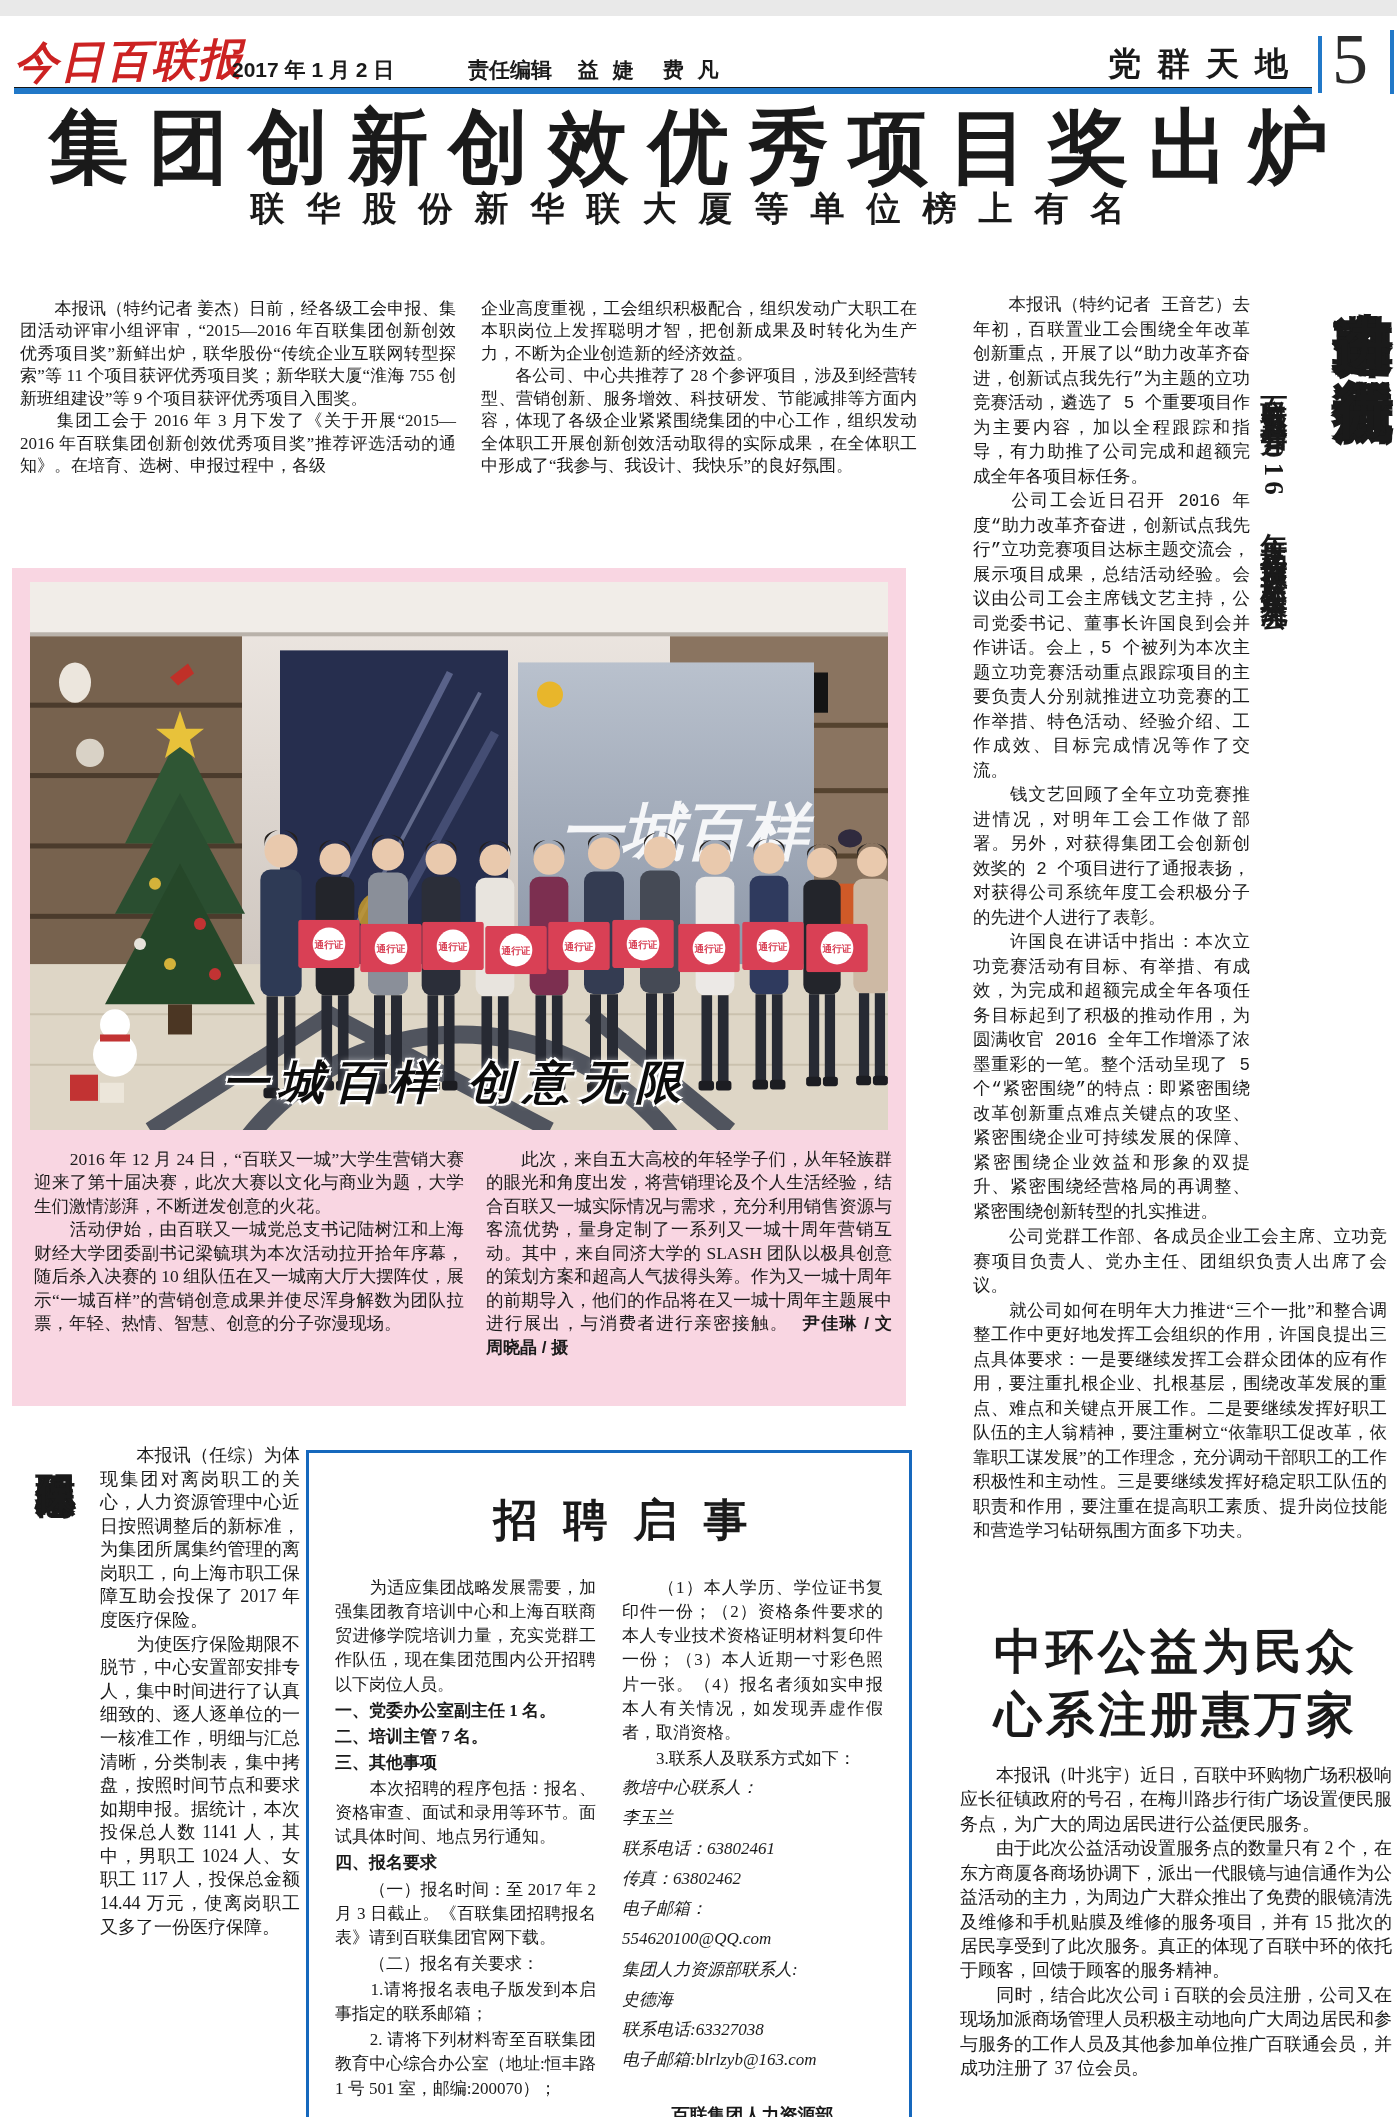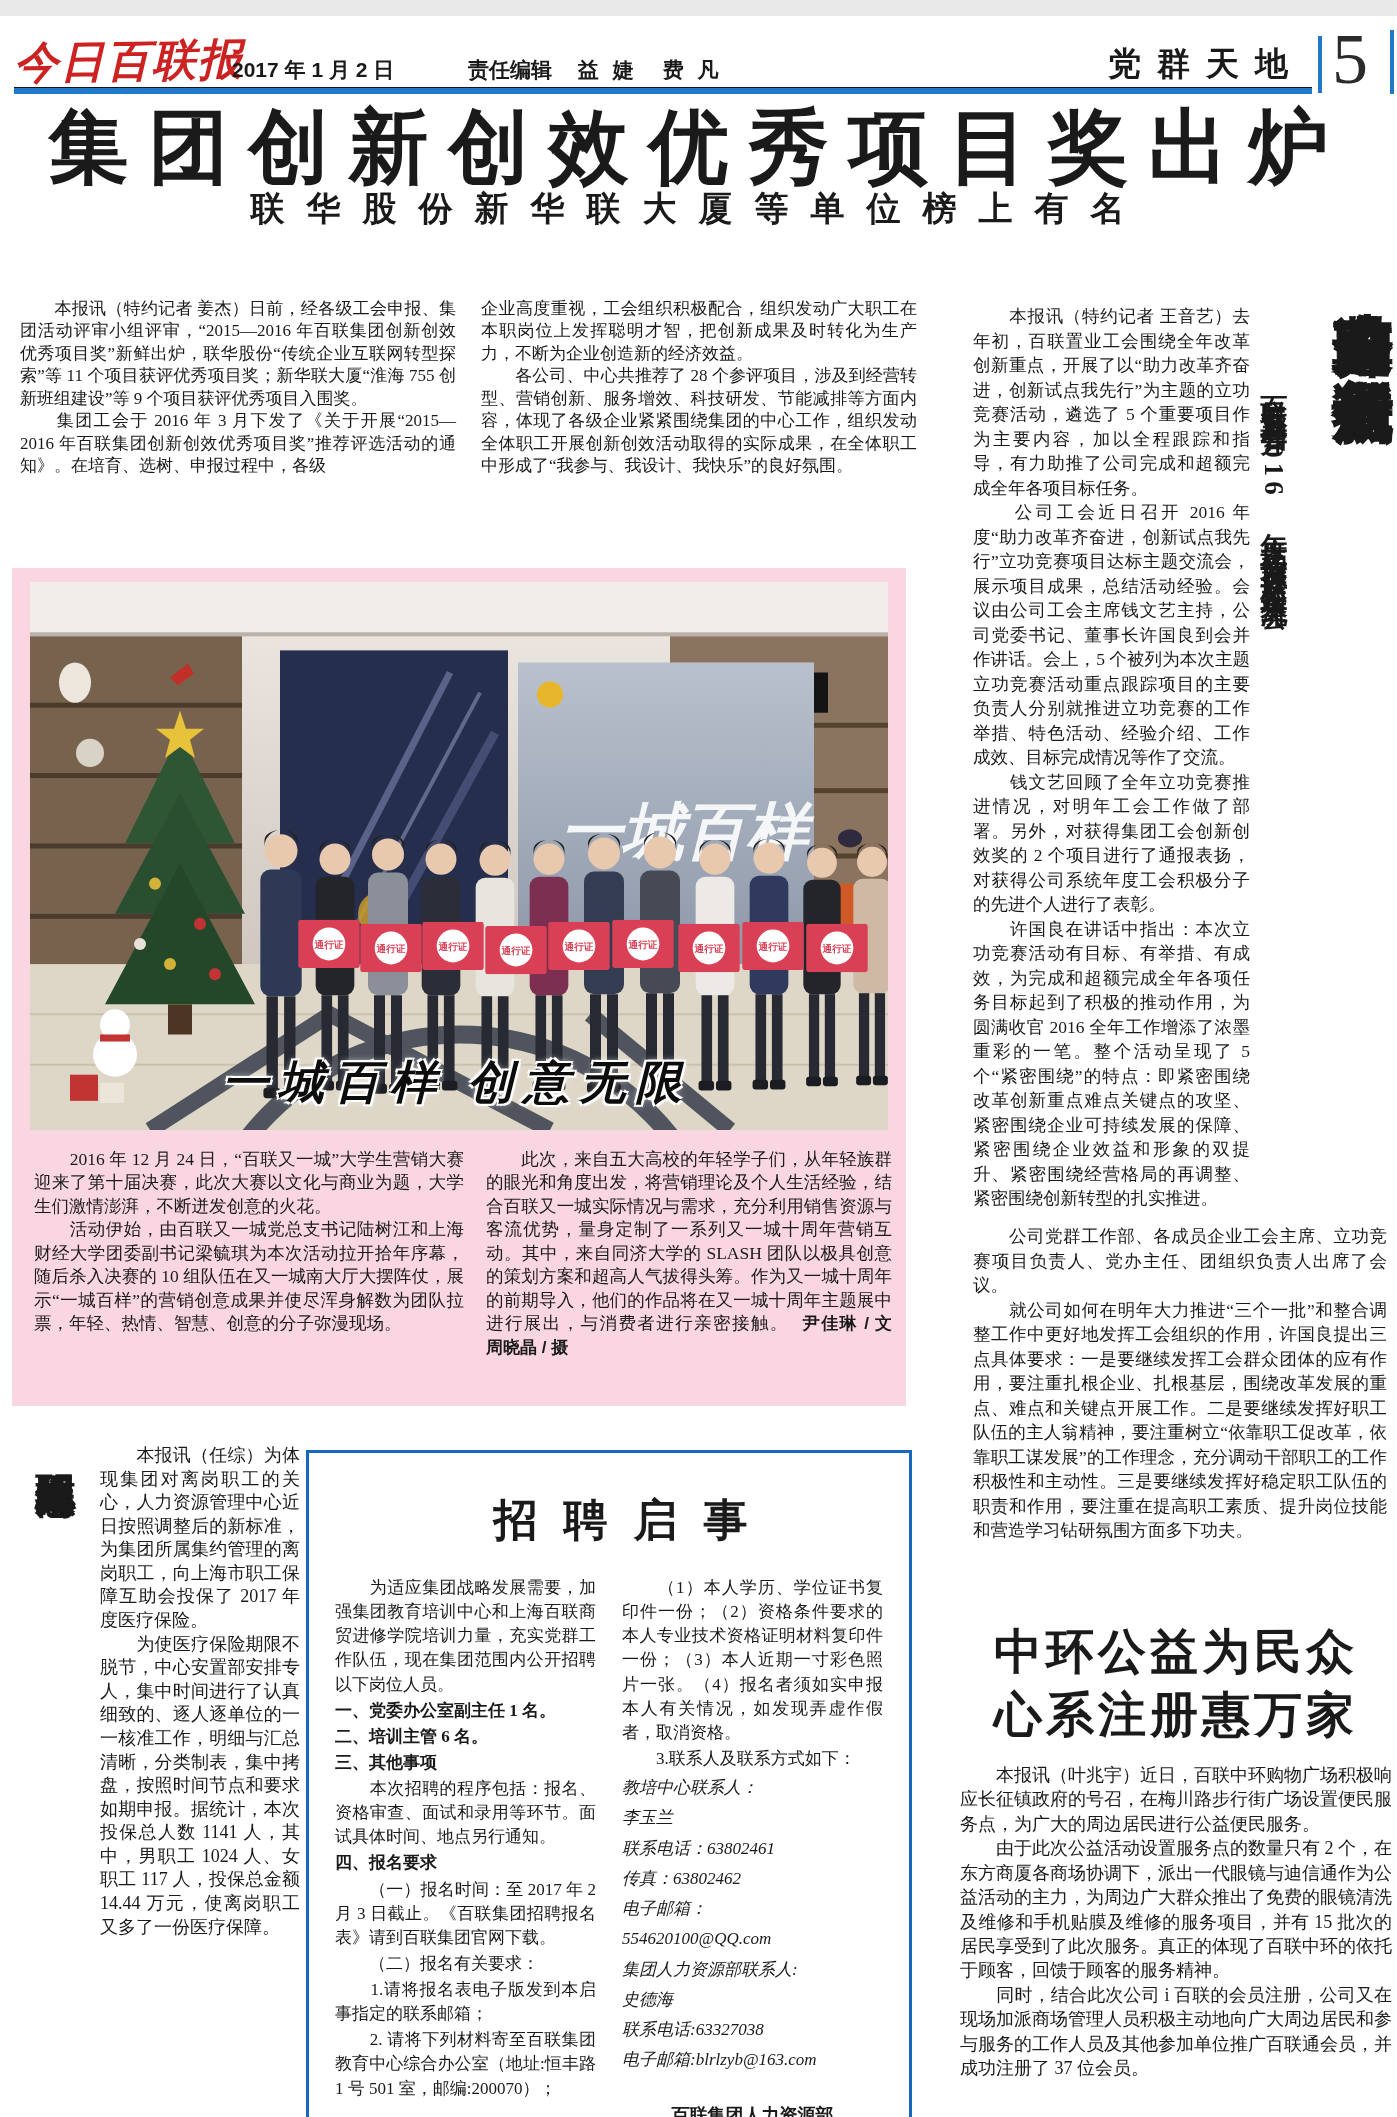--- a/index.html
+++ b/index.html
@@ -33,21 +33,21 @@
   .photo svg{display:block;width:100%;height:100%;}
   .photo-caption{position:absolute;left:210px;top:484px;font-size:46px;font-weight:700;font-style:italic;
      color:#0c0c0c;letter-spacing:10px;white-space:nowrap;
      text-shadow:-2px -2px 0 #fff,2px -2px 0 #fff,-2px 2px 0 #fff,2px 2px 0 #fff,0 0 7px #fff;}
   .pinkcol{position:absolute;top:580px;font-size:17.5px;line-height:1.34;text-align:justify;}
   .pinkcol p{margin:0;}
   .pc1{left:22px;width:430px;}
   .pc2{left:474px;width:406px;}
   .credit{font-weight:700;font-family:"Liberation Sans",sans-serif;font-size:17px;margin-left:14px;}
   
-  .union-narrow{left:973px;top:288px;width:277px;font-size:17.5px;line-height:1.4;}
+  .union-narrow{left:973px;top:277px;width:277px;font-size:17.5px;line-height:1.4;font-family:Liberation Mono, monospace;}
   .union-wide{left:973px;top:1208px;width:414px;font-size:17.5px;line-height:1.4;}
   .union-narrow p,.union-wide p{margin:0;text-align:justify;}
   .v-subtitle{left:1248px;top:358px;height:890px;width:44px;writing-mode:vertical-rl;
       font-size:27px;font-weight:700;letter-spacing:5px;}
   .v-headline{left:1292px;top:248px;height:1010px;width:102px;writing-mode:vertical-rl;
       font-size:62px;font-weight:900;font-family:"Liberation Sans",sans-serif;line-height:1.0;}
   .v-headline .part2{margin-top:66px;}
   
   .insurance{left:12px;top:1428px;width:288px;font-size:18px;line-height:1.31;}
   .insurance p{margin:0;text-align:justify;}
@@ -264,21 +264,21 @@
     <p>　　本报讯（任综）为体现集团对离岗职工的关心，人力资源管理中心近日按照调整后的新标准，为集团所属集约管理的离岗职工，向上海市职工保障互助会投保了 2017 年度医疗保险。</p>
     <p>　　为使医疗保险期限不脱节，中心安置部安排专人，集中时间进行了认真细致的、逐人逐单位的一一核准工作，明细与汇总清晰，分类制表，集中拷盘，按照时间节点和要求如期申报。据统计，本次投保总人数 1141 人，其中，男职工 1024 人、女职工 117 人，投保总金额 14.44 万元，使离岗职工又多了一份医疗保障。</p>
   </div>
 
   <div class="abs noticebox">
     <div class="notice-title">招聘启事</div>
     <div class="notice-cols">
       <div class="ncol">
         <p>　　为适应集团战略发展需要，加强集团教育培训中心和上海百联商贸进修学院培训力量，充实党群工作队伍，现在集团范围内公开招聘以下岗位人员。</p>
         <p class="bold">一、党委办公室副主任 1 名。</p>
-        <p class="bold">二、培训主管 6 名。</p>
+        <p class="bold">二、培训主管 7 名。</p>
         <p class="bold">三、其他事项</p>
         <p>　　本次招聘的程序包括：报名、资格审查、面试和录用等环节。面试具体时间、地点另行通知。</p>
         <p class="bold">四、报名要求</p>
         <p>　　（一）报名时间：至 2017 年 2 月 3 日截止。《百联集团招聘报名表》请到百联集团官网下载。</p>
         <p>　　（二）报名有关要求：</p>
         <p>　　1.请将报名表电子版发到本启事指定的联系邮箱；</p>
         <p>　　2. 请将下列材料寄至百联集团教育中心综合办公室（地址:恒丰路 1 号 501 室，邮编:200070）；</p>
       </div>
       <div class="ncol">
         <p>　　（1）本人学历、学位证书复印件一份；（2）资格条件要求的本人专业技术资格证明材料复印件一份；（3）本人近期一寸彩色照片一张。（4）报名者须如实申报本人有关情况，如发现弄虚作假者，取消资格。</p>

